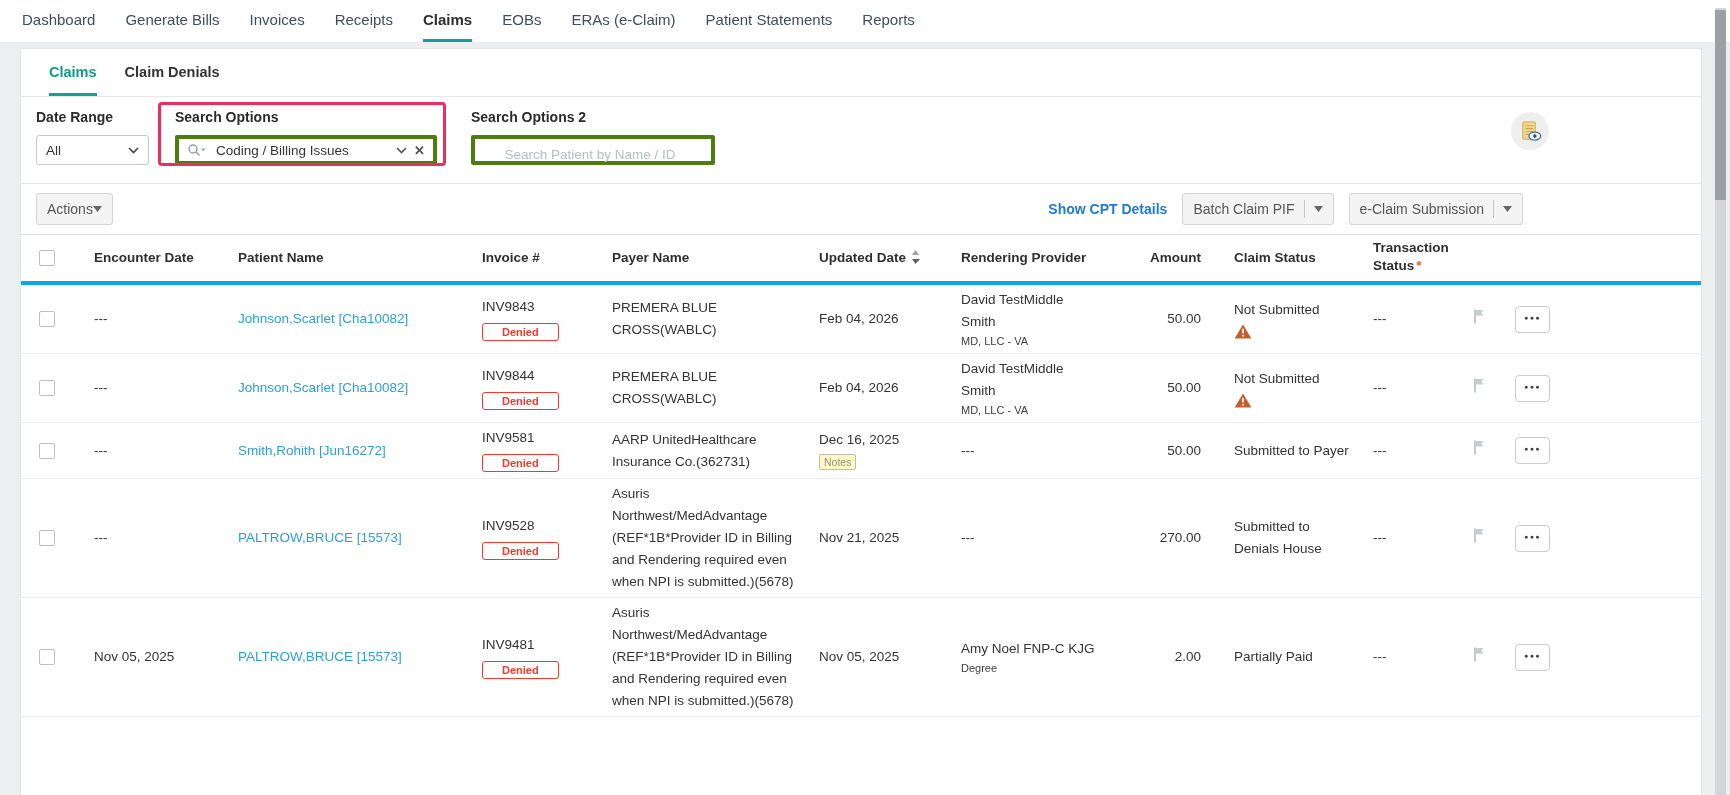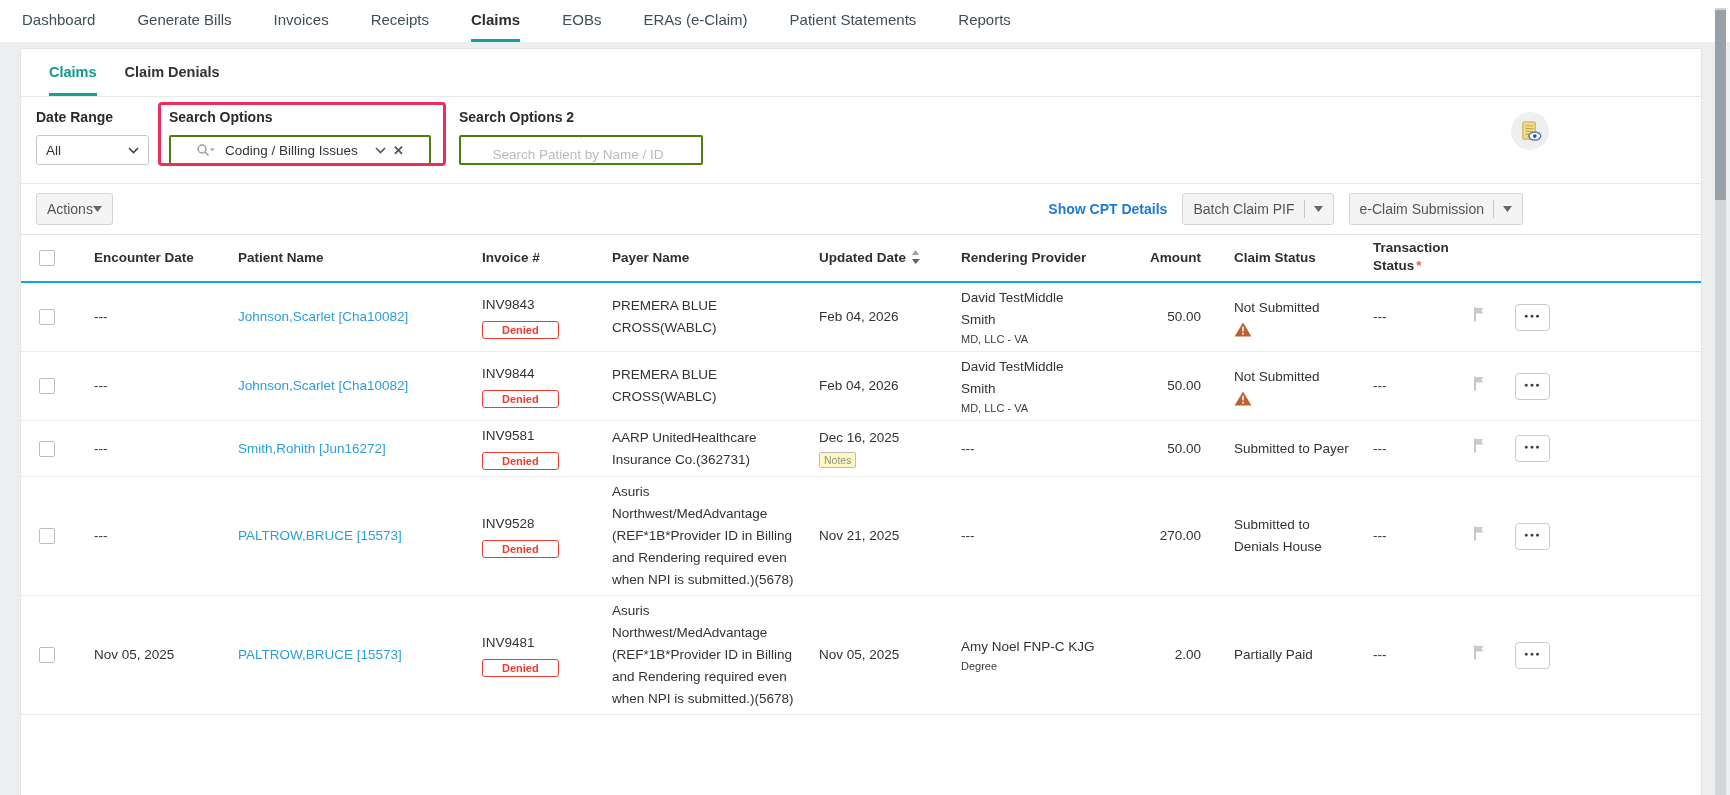--- a/index.html
+++ b/index.html
@@ -3,57 +3,57 @@
 <meta charset="utf-8">
 <style>
   * { box-sizing: border-box; }
   html,body { margin:0; padding:0; }
   body {
     width:1730px; height:795px; overflow:hidden;
     font-family:"Liberation Sans", sans-serif;
     background:#ffffff; color:#333;
   }
   
-  .topnav { height:42px; background:#fff; display:flex; gap:42px; padding:11px 0 0 22px; }
+  .topnav { height:42px; background:#fff; display:flex; gap:30px; padding:11px 0 0 22px; }
   .topnav .nav-item { font-size:15px; color:#3f4f58; text-decoration:none; cursor:pointer; padding-bottom:7px; white-space:nowrap; }
   .topnav .nav-item.active { color:#2e2e2e; font-weight:700; border-bottom:3px solid #16a095; }
   
   .page { background:#eceeef; height:753px; padding:6px 28px 0 20px; }
   .card { background:#fff; border:1px solid #e2e4e5; border-bottom:none; height:100%; position:relative; overflow:hidden; }
   
   .tabs { display:flex; gap:28px; padding:15px 0 0 28px; height:48px; border-bottom:1px solid #e8e8e8; }
   .tab { font-size:14.5px; font-weight:700; color:#333; padding-bottom:9px; cursor:pointer; white-space:nowrap; }
   .tab.active { color:#11998e; border-bottom:3px solid #16a095; }
   
-  .filters { position:relative; height:87px; border-bottom:1px solid #e8e8e8; padding:12px 16px 0 15px; display:flex; align-items:flex-start; }
+  .filters { position:relative; height:87px; border-bottom:1px solid #e8e8e8; padding:12px 16px 0 15px; display:flex; align-items:flex-start;gap:6px; }
   .fgroup { display:flex; flex-direction:column; }
   .flabel { font-size:14px; font-weight:700; color:#2b2b2b; margin-bottom:10px; }
   .select-box { width:113px; height:30px; border:1px solid #c5c9cb; border-radius:3px; background:#fff;
     display:flex; align-items:center; justify-content:space-between; padding:0 9px; font-size:13.5px; color:#333; cursor:pointer; }
-  .input-box { height:30px; border:2px solid #4d7c0f; border-radius:2px; background:#fff; display:flex; align-items:center; padding:0 25px; gap:7px; }
+  .input-box { height:30px; border:4px solid #4d7c0f; border-radius:2px; background:#fff; display:flex; align-items:center; padding:0 8px; gap:7px; }
   .input-box input { border:none; outline:none; flex:1; font-family:inherit; font-size:13.5px; color:#333; background:transparent; min-width:0; }
   .input-box input::placeholder { color:#b6bcc0; }
   .g-search { margin-left:20px; }
   .g-search .input-box { width:262px; }
   .g-search2 { margin-left:28px; }
   .g-search2 .input-box { width:244px;flex-direction:column; }
   .clear-x { color:#555; font-size:13px; font-weight:700; cursor:pointer; line-height:1; }
   .hl-box { position:absolute; left:137px; top:5px; width:288px; height:64px; border:3px solid #ee2d5d; border-radius:4px; pointer-events:none; }
   .eye-btn { position:absolute; right:152px; top:15px; width:38px; height:38px; border-radius:50%; background:#efefef; display:flex; align-items:center; justify-content:center; cursor:pointer; }
   
   .actionbar { height:50px; display:flex; align-items:center; padding:0 178px 0 15px; }
   .btn { background:#f4f4f4; border:1px solid #d4d4d4; border-radius:3px; height:32px; display:flex; align-items:center; font-size:14px; color:#555; cursor:pointer; padding:0 10px; white-space:nowrap; }
   .btn .caret-seg { border-left:1px solid #c6c6c6; margin-left:9px; padding-left:9px; display:flex; align-items:center; height:18px; }
   .btn.plain-caret { }
   .right-tools { margin-left:auto; display:flex; align-items:center; gap:15px; }
   .link { color:#1f7ad4; font-size:14px; font-weight:700; cursor:pointer; white-space:nowrap; }
   
   .tbl { border-top:1px solid #e0e0e0; }
   .grid-row { display:grid; grid-template-columns:58px 144px 243px 130px 208px 142px 200px 70px 145px 107px 38px 55px 1fr; align-items:center; }
-  .thead { min-height:46px; border-bottom:2px solid #0ea5e9; font-size:13.5px; font-weight:700; color:#2f2f2f; padding:4px 0; }
+  .thead { min-height:46px; border-bottom:4px solid #0ea5e9; font-size:13.5px; font-weight:700; color:#2f2f2f; padding:4px 0; }
   .row { border-bottom:1px solid #ebebeb; padding:4px 0; min-height:42px; font-size:13.5px; }
   .cell { padding-left:15px; line-height:22px; }
   .cell.c-invoice, .cell.c-payer { padding-left:16px; }
   .cell.c-claim { padding-left:18px; }
   .cell.c-trans { padding-left:12px; }
   .cell.c-amount { text-align:right; padding:0 15px 0 0; }
   .payer-text { display:block; max-width:188px; }
   .provider-text { display:block; max-width:138px; }
   .claim-text { display:block; max-width:122px; }
   .head-two-line { max-width:88px; display:inline-block; line-height:18px; }

